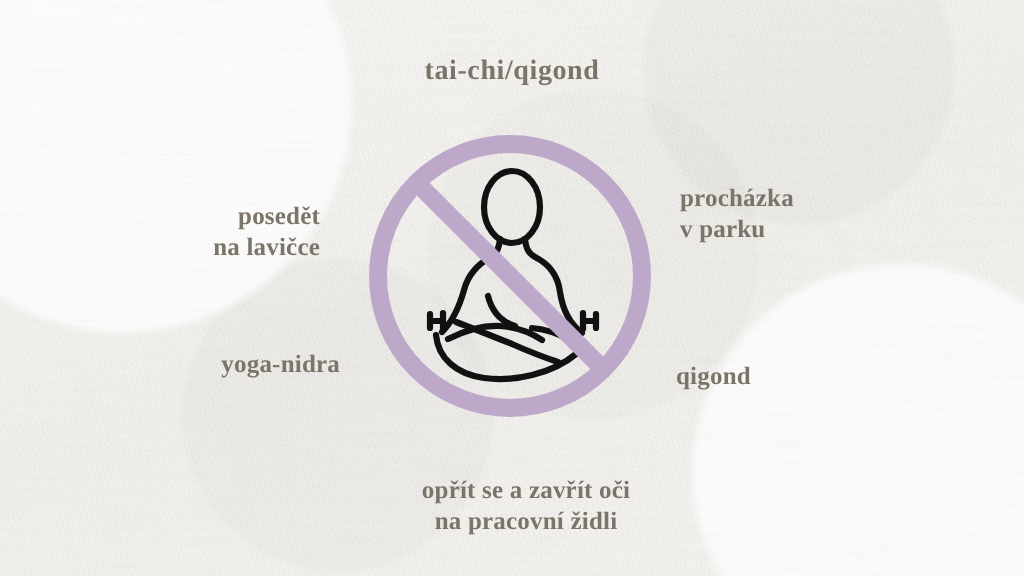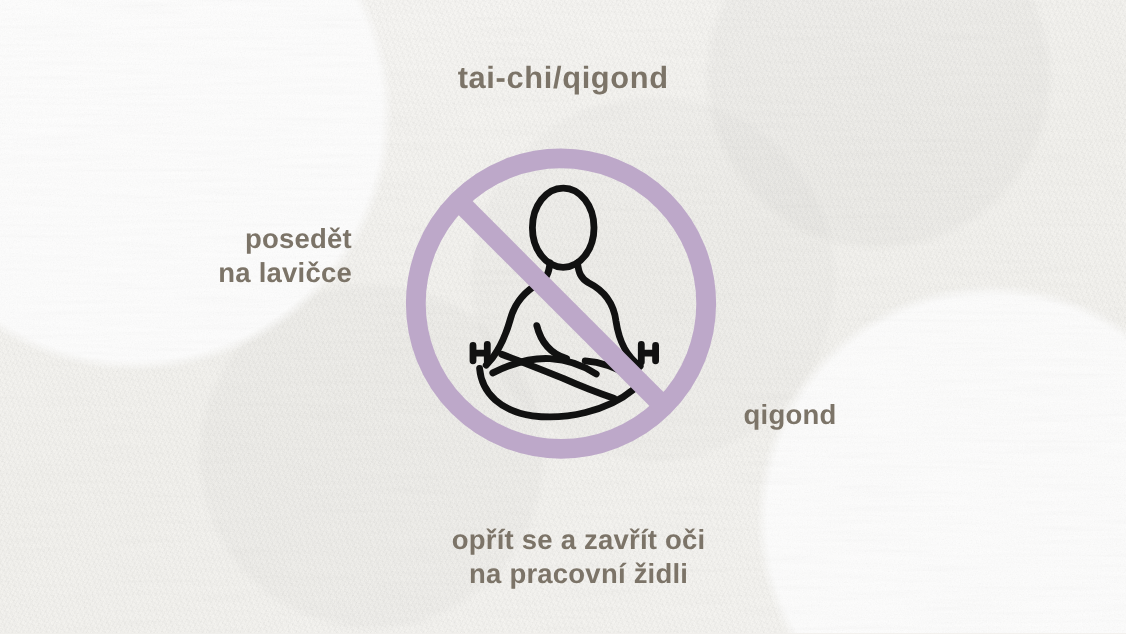--- a/index.html
+++ b/index.html
@@ -8,21 +8,21 @@
     padding: 0;
     background: #e9e7e3;
   }
 
   #slide {
     position: relative;
     width: 1024px;
     height: 576px;
     overflow: hidden;
     background-color: #f7f6f3;
-    font-family: Liberation Sans, sans-serif;
+    font-family: Liberation Serif, serif;
     -webkit-font-smoothing: antialiased;
   }
 
   
   .paper-texture {
     position: absolute;
     inset: 0;
     pointer-events: none;
     background-color: #f7f6f3;
     background-image:
@@ -150,21 +150,24 @@
     </defs>
     <rect x="0" y="0" width="1024" height="576" filter="url(#grainFilter)"></rect>
     <rect x="0" y="0" width="1024" height="576" filter="url(#fiberFilter)"></rect>
   </svg>
 
   <div class="label lbl-top" style="color: rgb(124, 116, 104);">tai-chi/qigond</div>
 
   <div class="label lbl-upper-left" style="color: rgb(124, 116, 104);">posedět
 na lavičce</div>
 
-
+  <div class="label lbl-upper-right" style="color: rgb(124, 116, 104);">procházka
+v parku</div>
+
+  <div class="label lbl-lower-left" style="color: rgb(124, 116, 104);">yoga-nidra</div>
 
   <div class="label lbl-lower-right" style="color: rgb(124, 116, 104);">qigond</div>
 
   <div class="label lbl-bottom" style="color: rgb(124, 116, 104);">opřít se a zavřít oči
 na pracovní židli</div>
 
   <div id="prohibition-graphic">
     <svg viewBox="0 0 300 300" aria-hidden="true">
 
       <g fill="none" stroke="#111111" stroke-width="6.2" stroke-linecap="round" stroke-linejoin="round">

